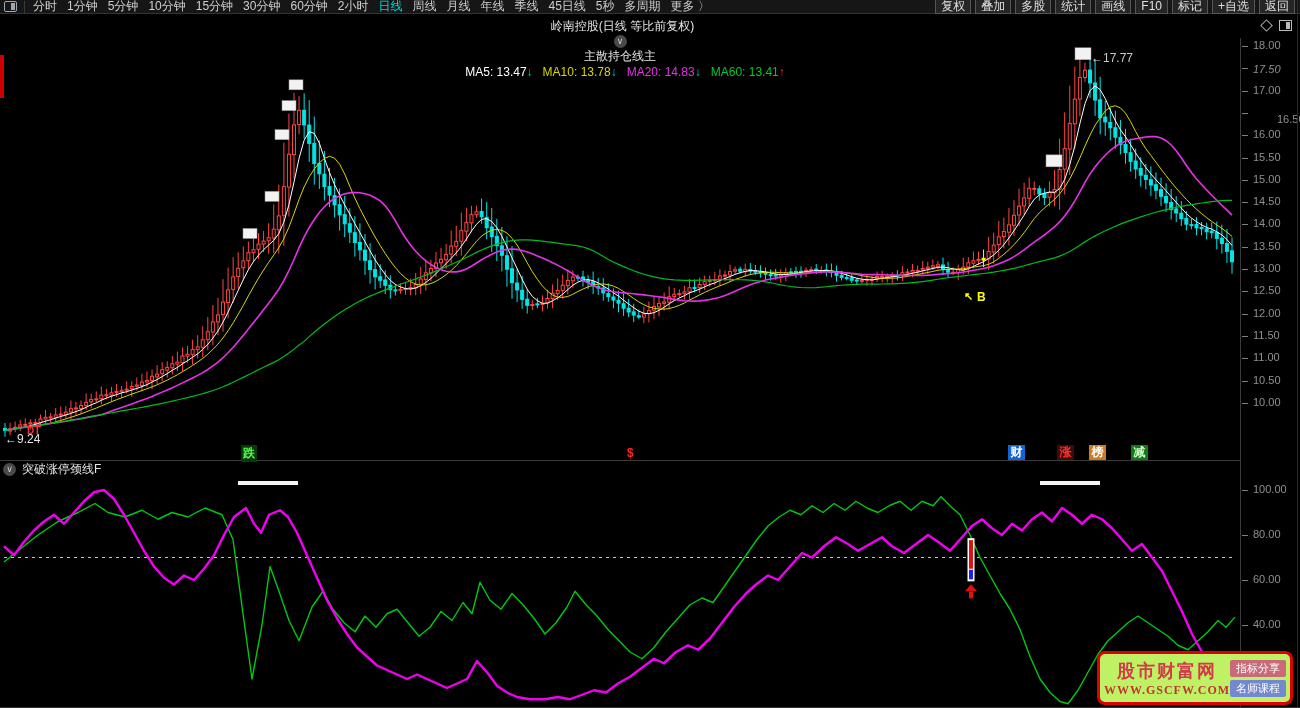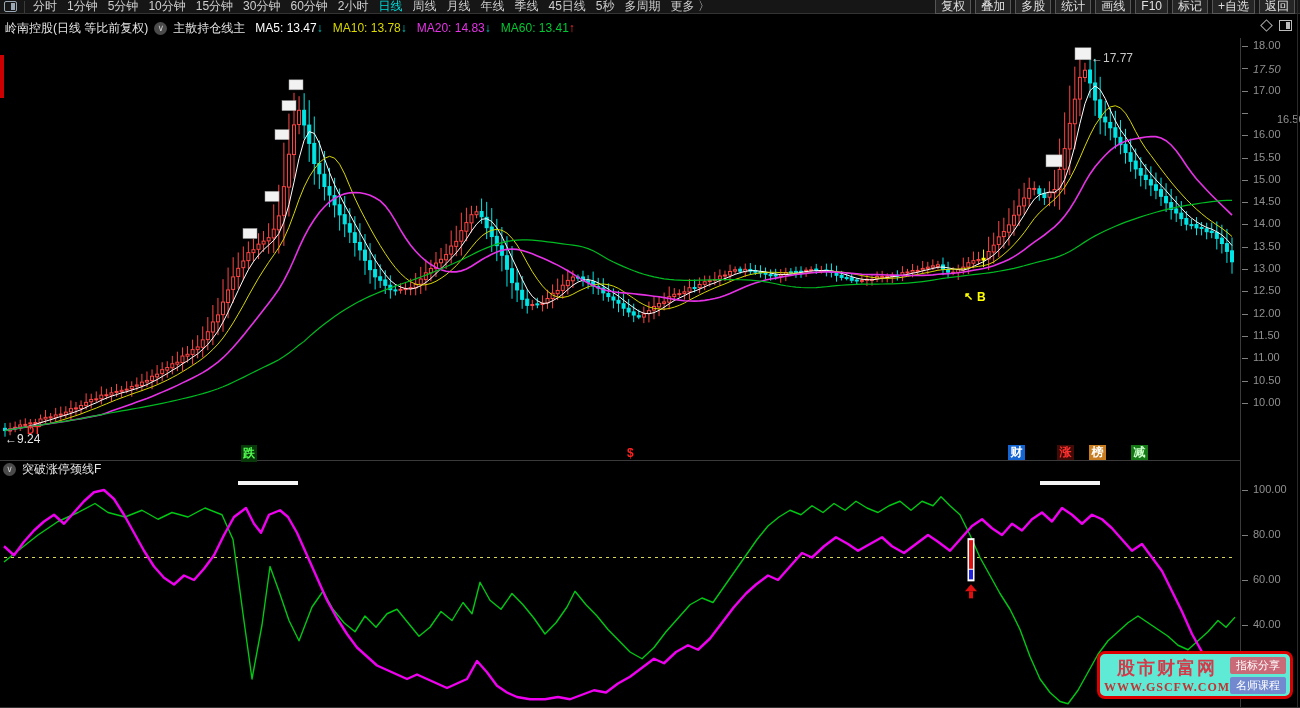--- a/index.html
+++ b/index.html
@@ -12,21 +12,21 @@
   .tb-winicon { width:13px; height:11px; border:1px solid #9aa7b4; border-radius:2px; margin:0 4px 0 4px; position:relative; }
   .tb-winicon::after { content:""; position:absolute; right:1px; top:1px; bottom:1px; width:4px; background:#9aa7b4; }
   .tb-sep { width:1px; height:12px; background:#3a3a3a; margin:0 3px; }
   .tb-item { padding:0 5px; white-space:nowrap; cursor:default; }
   .tb-item.active { color:#00dcdc; }
   .tb-right { margin-left:auto; display:flex; align-items:center; padding-right:3px; }
   .tb-btn { border:1px solid #565656; background:#252525; color:#e0e0e0; font-size:12px;
             line-height:13px; padding:0 5px; margin:0 2px; white-space:nowrap; }
   
   .hdr { position:absolute; left:0; top:18px; width:1240px; height:20px; display:flex; align-items:center;
-         font-size:12px; color:#e6e6e6; }
+         font-size:12px; color:#e6e6e6;flex-direction:column; }
   .hdr .stock { margin-left:5px; }
   .dd-circle { width:13px; height:13px; border-radius:50%; background:#4a4a4a; color:#cfcfcf; font-size:9px;
                line-height:13px; text-align:center; margin:0 6px; }
   .hdr-icons { position:absolute; right:8px; top:20px; display:flex; gap:8px; align-items:center; }
   .diamond { width:9px; height:9px; border:1px solid #aaa; transform:rotate(45deg); }
   .winframe { width:13px; height:11px; border:1px solid #bbb; position:relative; }
   .winframe::after { content:""; position:absolute; right:1px; top:1px; bottom:1px; width:4px; background:#bbb; }
   .ma-item { margin-left:10px; white-space:nowrap; }
   
   .main-chart { position:absolute; left:0; top:38px; }
@@ -38,21 +38,21 @@
   .chip { position:absolute; top:1px; width:17px; height:15px; text-align:center; line-height:15px; font-weight:bold; }
   
   .subhdr { position:absolute; left:0; top:461px; width:1240px; height:16px; display:flex; align-items:center; font-size:12px; color:#e6e6e6; }
   .sh-item { margin-left:10px; white-space:nowrap; }
   
   .axiscol { position:absolute; left:1240px; top:38px; width:60px; height:670px; border-left:1px solid #3a3a3a; }
   .axis-label { position:absolute; left:12px; color:#909090; font-size:11px; }
   .axis-tick { position:absolute; left:1px; width:6px; height:1px; background:#808080; }
   .rightedge { position:absolute; left:1297px; top:0; width:1px; height:708px; background:#2a2a2a; }
   
-  .wm { position:absolute; left:1097px; top:651px; width:196px; height:48px; background:#5eead4;
+  .wm { position:absolute; left:1097px; top:651px; width:196px; height:54px; background:#bef264;
         border:3px solid #dd0000; border-radius:8px; display:flex; align-items:center; padding:2px 4px; }
   .wm-left { flex:1; text-align:center; }
   .wm-title { color:#d43a4a; font-size:18px; font-weight:bold; letter-spacing:2px; }
   .wm-url { color:#c23333; font-size:12px; font-weight:bold; font-family:"Liberation Serif", serif; letter-spacing:1px; }
   .wm-badges { width:62px; display:flex; flex-direction:column; gap:3px; }
   .wm-badge { font-size:11px; color:#fff; text-align:center; padding:1px 2px; border-radius:2px; white-space:nowrap; }
 </style>
 </head>
 <body>
 

